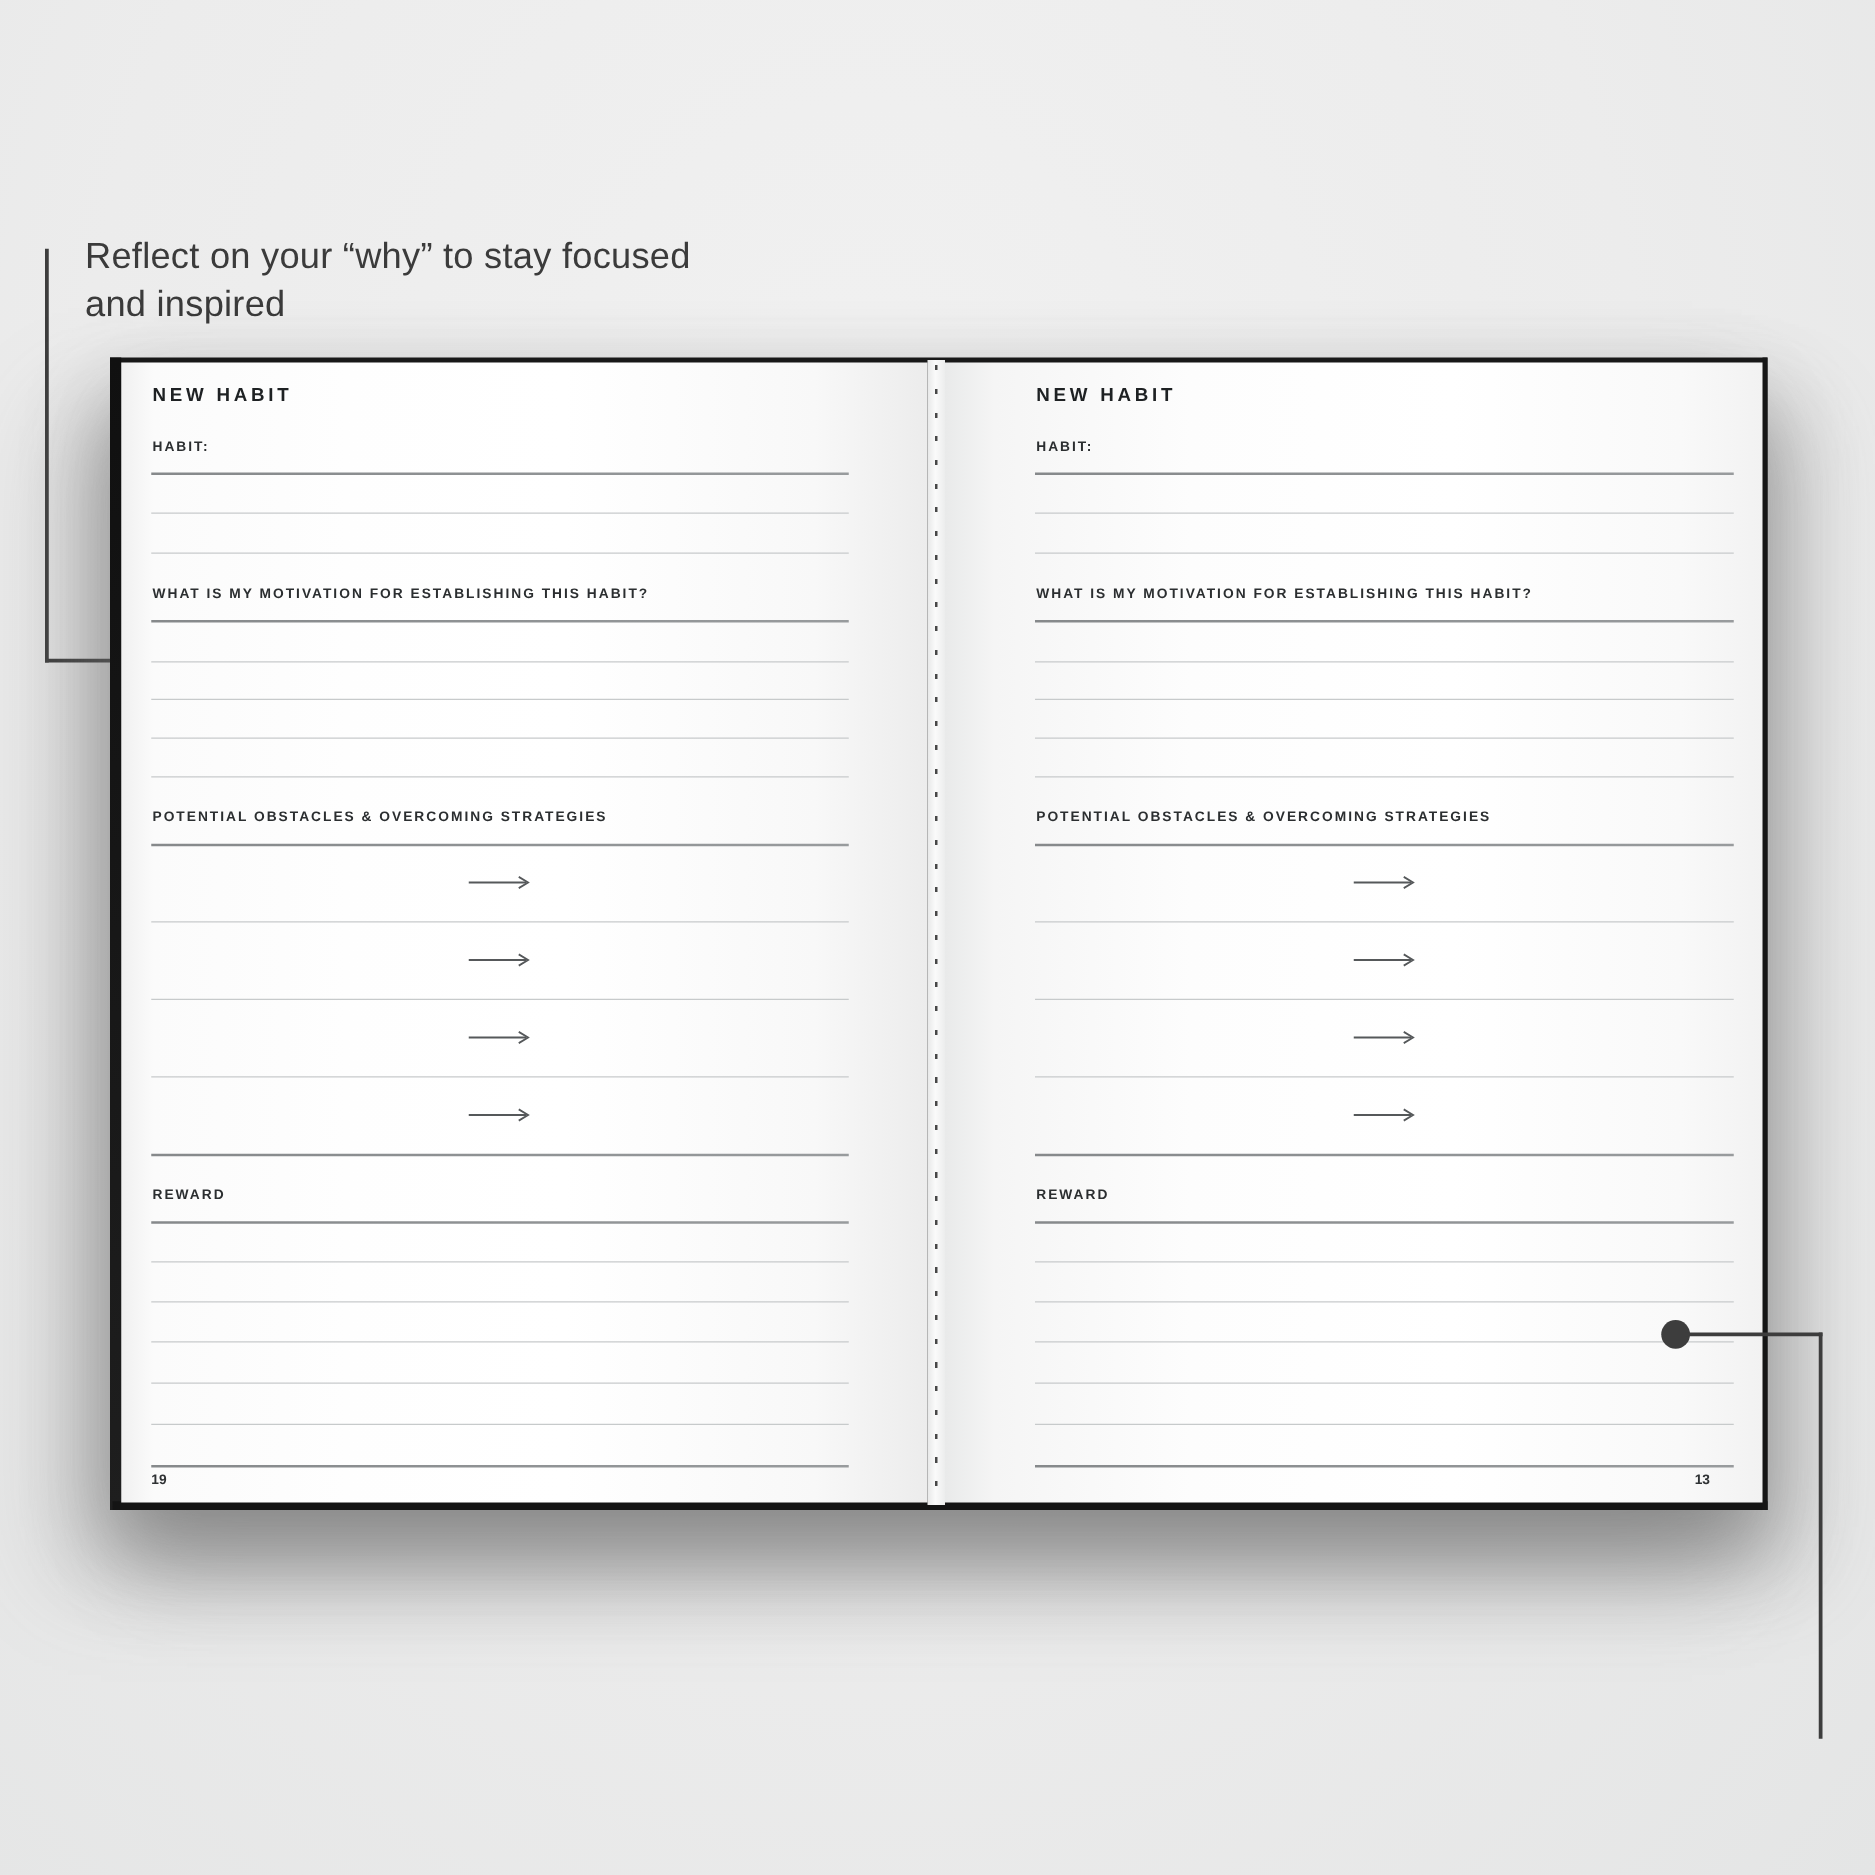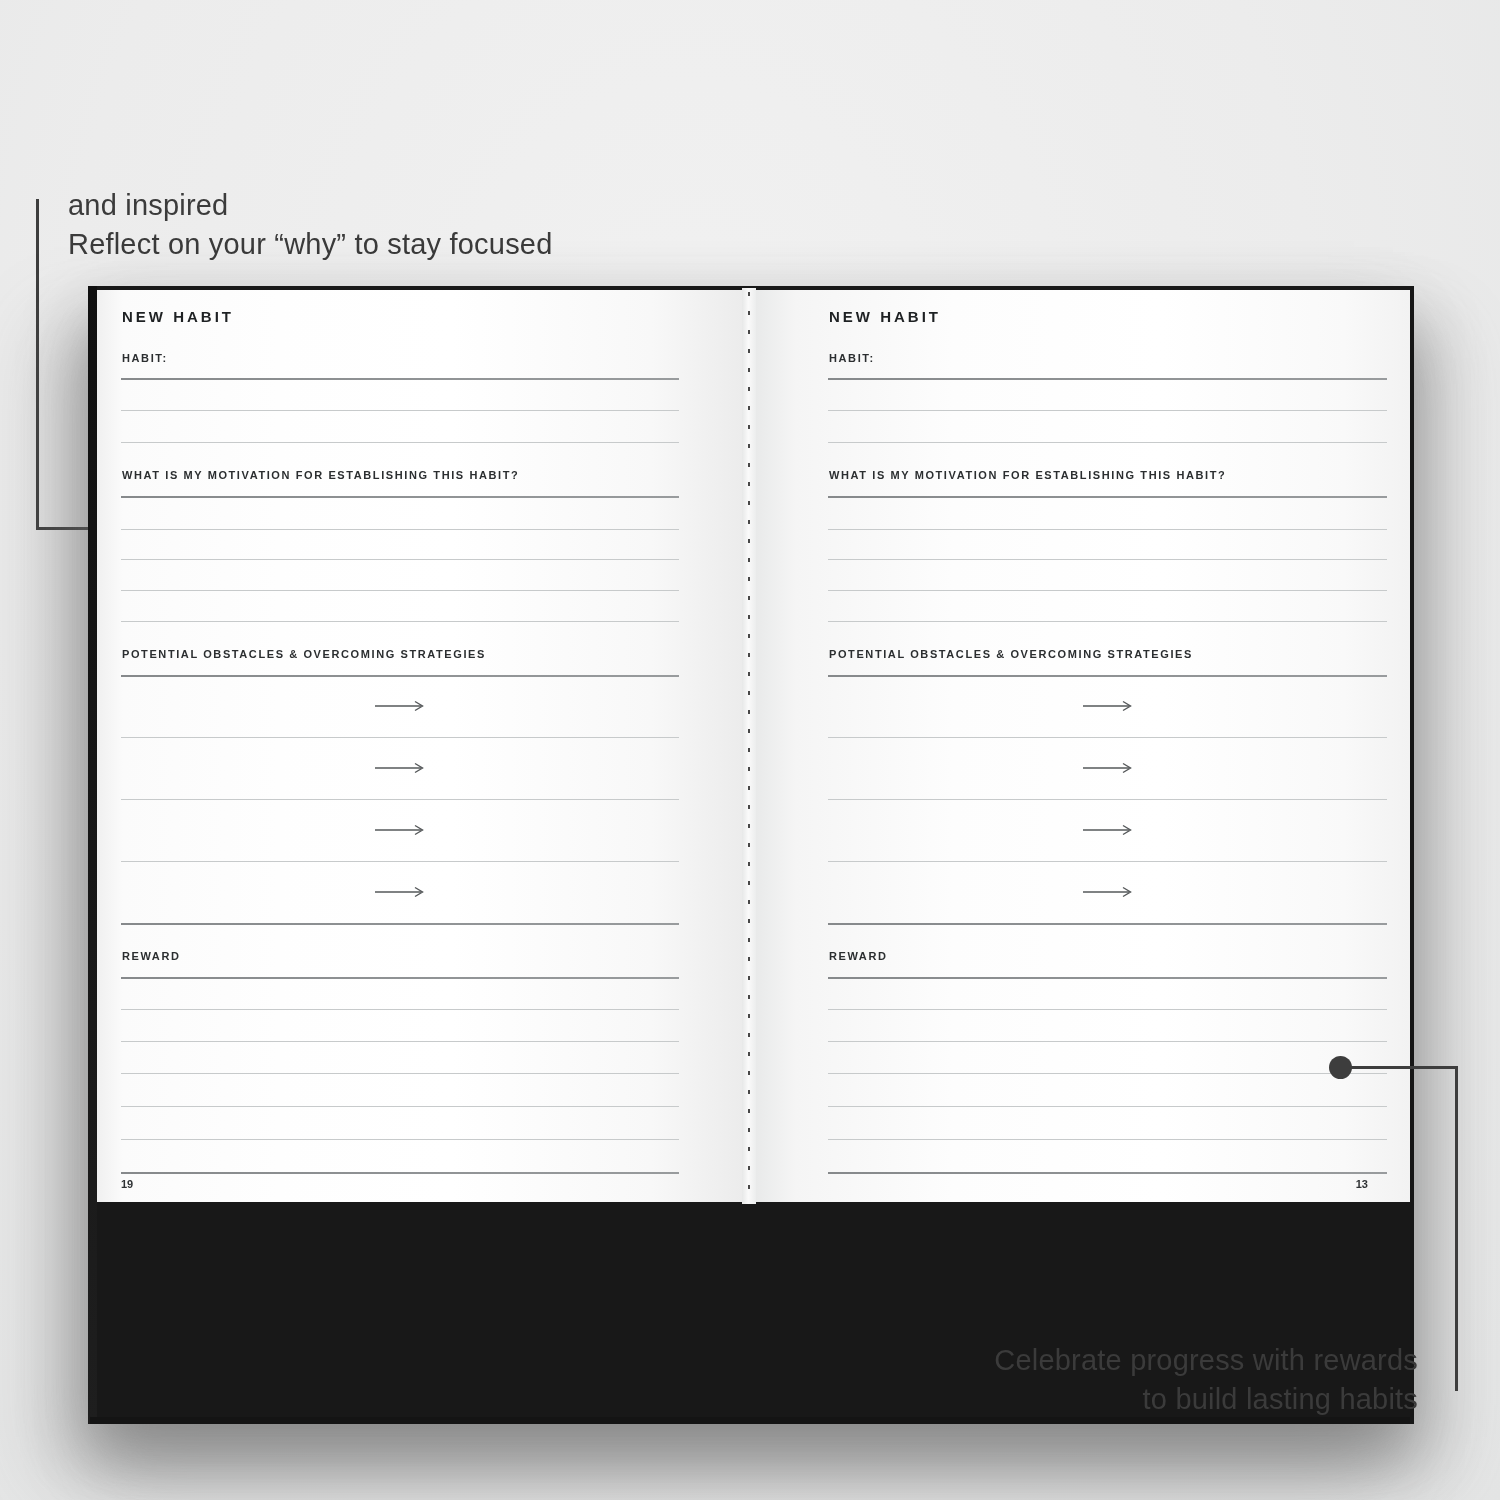--- a/index.html
+++ b/index.html
@@ -19,21 +19,21 @@
   .conn-left-v{left:36px;top:199px;width:3px;height:331px;}
   .conn-left-h{left:36px;top:527px;width:112px;height:3px;}
   .conn-right-h{left:1348px;top:1066px;width:110px;height:3px;}
   .conn-right-v{left:1455px;top:1066px;width:3px;height:325px;}
   .callout-dot{position:absolute;width:23px;height:23px;border-radius:50%;background:#3d3d3d;}
   .dot-left{left:144px;top:517px;}
   .dot-right{left:1329px;top:1056px;}
 
   
   .book{
-    position:absolute;left:88px;top:286px;width:1326px;height:1138px;
+    position:absolute;left:88px;top:286px;width:1326px;height:922px;
     box-shadow:0 34px 60px rgba(95,95,95,.45),-34px 46px 75px rgba(110,110,110,.34),26px 46px 70px rgba(110,110,110,.28);
     background:#181818;
     padding-left:32px;
   }
   .cover-left{position:absolute;left:0;top:0;width:9px;height:100%;background:linear-gradient(180deg,#101010,#1e1e1e);}
   .cover-bottom{position:absolute;left:2px;bottom:0;right:0;height:7px;background:#141414;}
   .cover-right{position:absolute;right:0;top:0;width:4px;height:100%;background:#161616;}
 
   .page{position:absolute;top:4px;height:912px;}
   .page-left{
@@ -75,22 +75,22 @@
   .t-rew-lbl{top:660px;text-align:center;} .t-rew-rule{top:687px;}
   .t-w1{top:719px;} .t-w2{top:751px;} .t-w3{top:783px;}
   .t-w4{top:816px;} .t-w5{top:849px;} .t-w6{top:882px;}
 </style>
 </head>
 <body>
 
 <div class="scene">
 
   <div class="annotation left">
+    <div>Reflect on your “why” to stay focused</div>
     <div>and inspired</div>
-    <div>Reflect on your “why” to stay focused</div>
   </div>
   <div class="connector conn-left-v"></div>
   <div class="connector conn-left-h"></div>
   <div class="callout-dot dot-left"></div>
 
   <div class="book">
     <div class="cover-left"></div>
     <div class="cover-bottom"></div>
     <div class="cover-right"></div>
 
@@ -199,18 +199,14 @@
         <div class="rule dark t-w6"></div>
 
         <div class="page-num pn-r">13</div>
       </div>
     </div>
   </div>
 
   <div class="callout-dot dot-right"></div>
   <div class="connector conn-right-h"></div>
   <div class="connector conn-right-v"></div>
-  <div class="annotation right">
-    <div>Celebrate progress with rewards</div>
-    <div>to build lasting habits</div>
-  </div>
 
 </div>
 
 </body></html>

